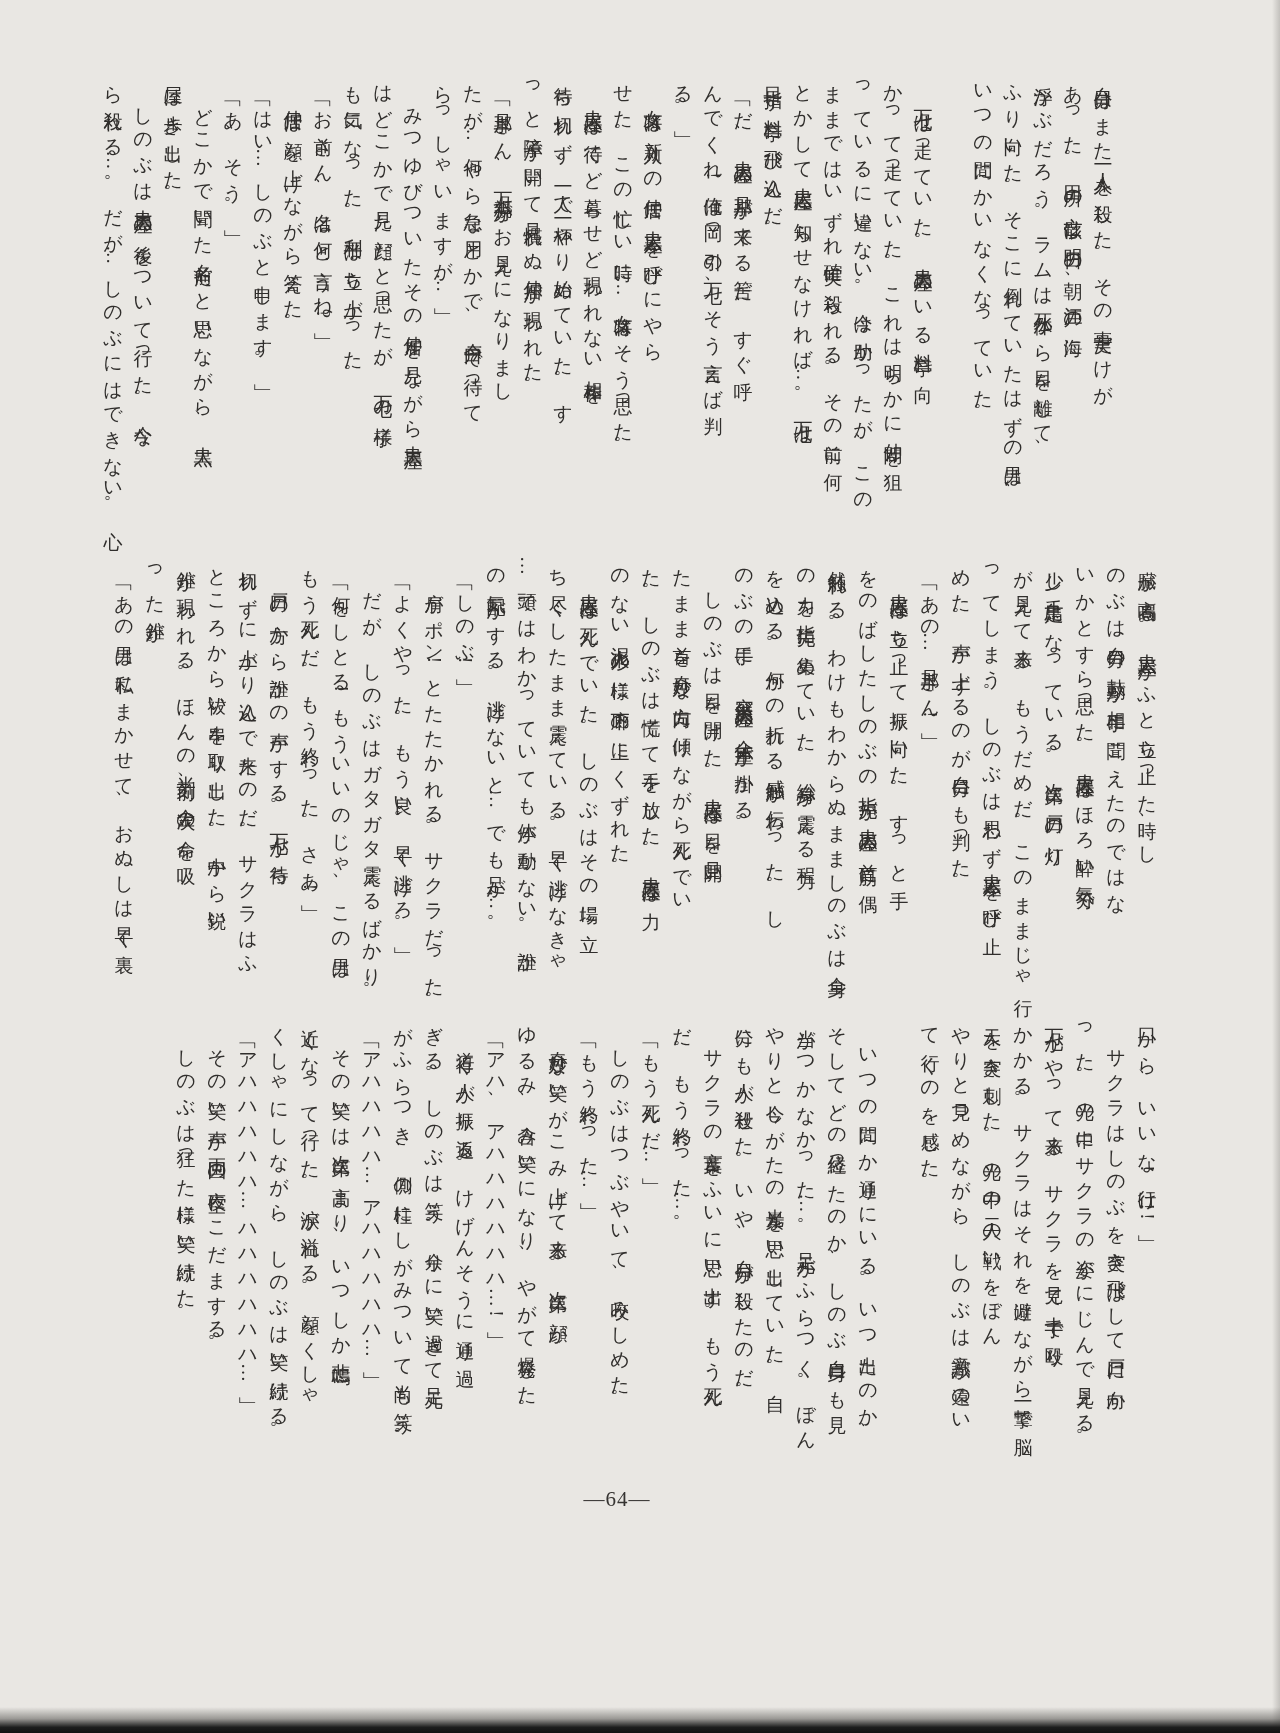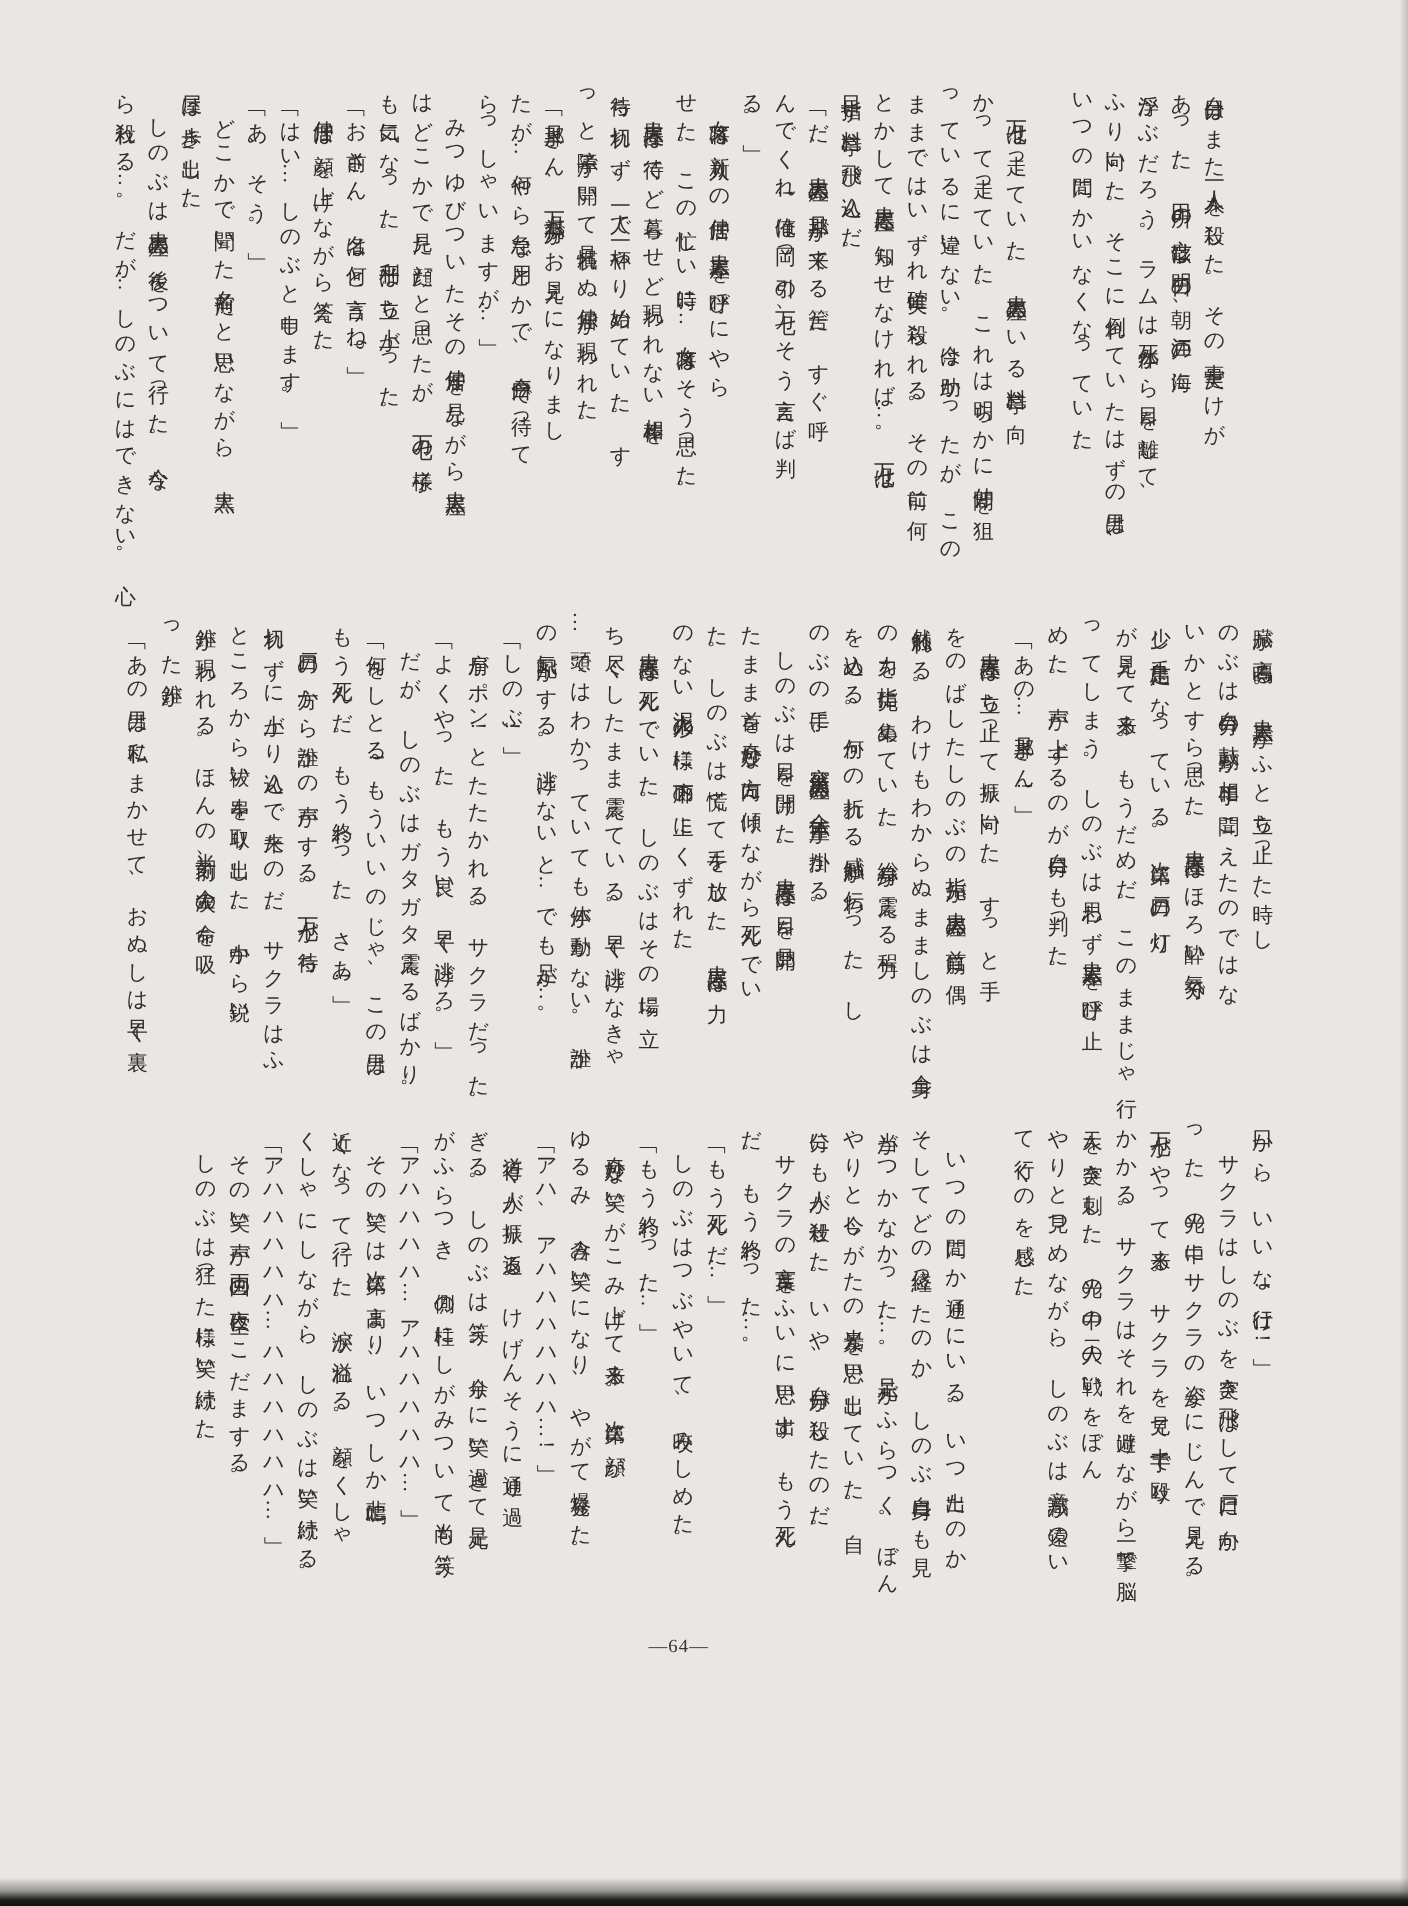--- a/index.html
+++ b/index.html
@@ -18,21 +18,21 @@
     letter-spacing:3.4px;
     overflow:visible;
     white-space:nowrap;
   }
   .band .col{display:block;}
   .band-top   {top:72px;  right:162px; height:478px; line-height:30px;}
   .band-middle{top:556px; right:117px; height:458px; line-height:31px;}
   .band-bottom{top:1014px;right:117px; height:458px; line-height:31px;}
   .page-number{
     position:absolute;top:1487px;left:0;width:1234px;
-    text-align:center;font-size:17px;letter-spacing:1px;color:#363432;
+    text-align:center;font-size:21px;letter-spacing:1px;color:#363432;
   }
   .scan-edge-bottom{
     position:absolute;left:0;bottom:0;width:100%;height:26px;
     background:linear-gradient(to bottom, rgba(40,38,36,0) 0%, rgba(90,88,85,.55) 45%, #1d1d1d 78%, #111 100%);
   }
   .scan-edge-right{
     position:absolute;top:0;right:0;width:8px;height:100%;
     background:linear-gradient(to right, rgba(60,58,55,0), rgba(60,58,55,.22));
   }
 </style>

